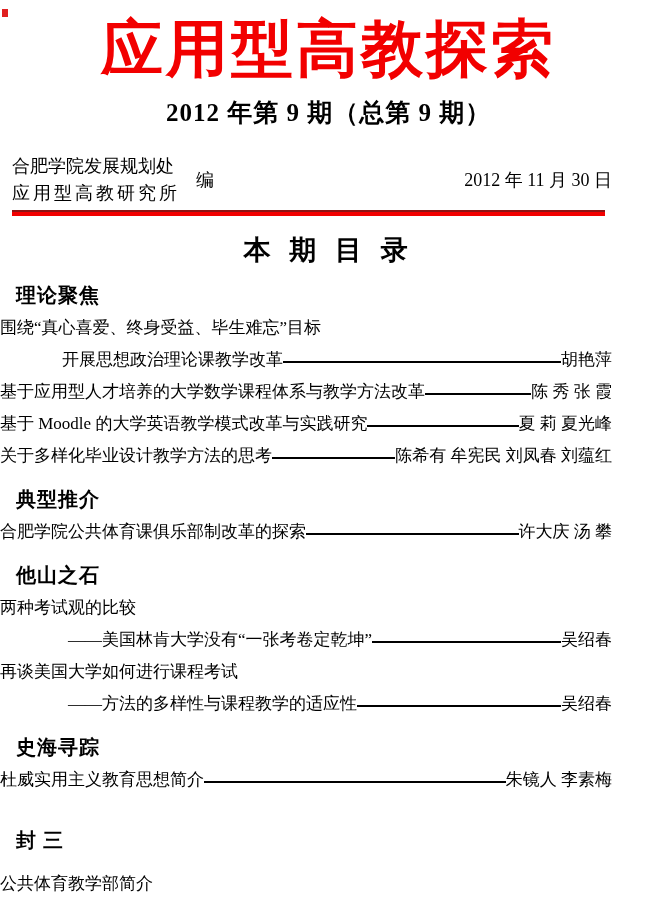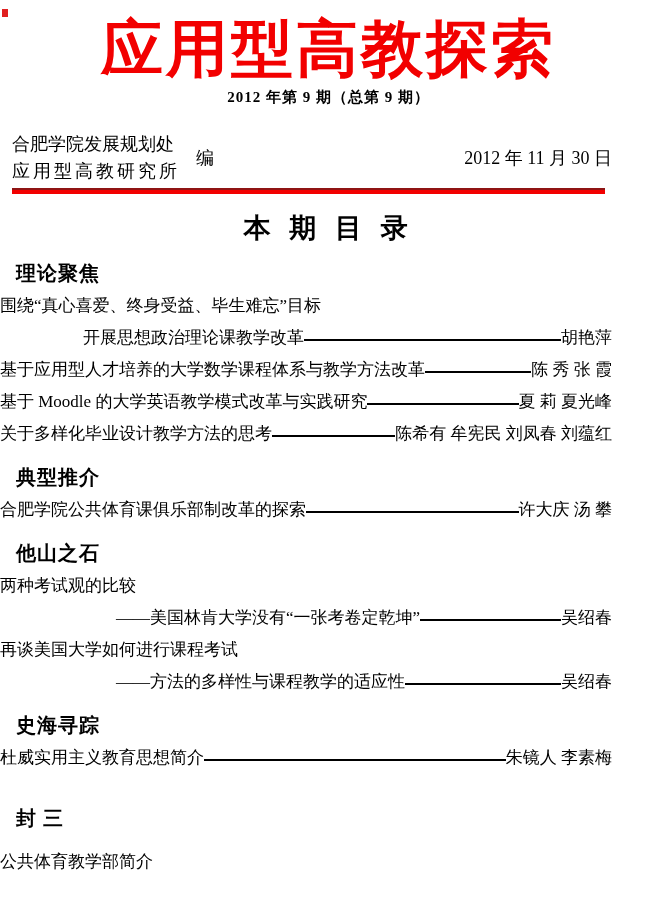--- a/index.html
+++ b/index.html
@@ -27,23 +27,23 @@
   .journal-title {
     margin: 12px 0 0 0;
     text-align: center;
     font-size: 62px;
     font-weight: bold;
     letter-spacing: 3px;
     line-height: 1.2;
     color: #f20000;
   }
   .issue-line {
-    margin-top: 2px;
+    margin-top: 10px;
     text-align: center;
-    font-size: 15px;
+    font-size: 25px;
     font-weight: bold;
     letter-spacing: 1px;
   }
   .publisher-row {
     display: flex;
     align-items: center;
     margin: 24px 45px 0 12px;
   }
   .publisher-names {
     font-size: 18px;
@@ -95,22 +95,22 @@
     display: flex;
     align-items: stretch;
     font-size: 17px;
     line-height: 32px;
     white-space: nowrap;
   }
   .entry.big-gap {
     margin-top: 16px;
   }
   .ind-1 { }
-  .ind-2 { padding-left: 116px; }
-  .ind-3 { padding-left: 83px; justify-content: flex-end; }
+  .ind-2 { padding-left: 68px; }
+  .ind-3 { padding-left: 62px; justify-content: flex-end; }
   .entry-title { white-space: nowrap; }
   .leader {
     flex: 1 1 auto;
     min-width: 14px;
     border-bottom: 2px solid #000000;
     margin-bottom: 13px;
   }
   .entry-authors {
     white-space: nowrap;
   }

